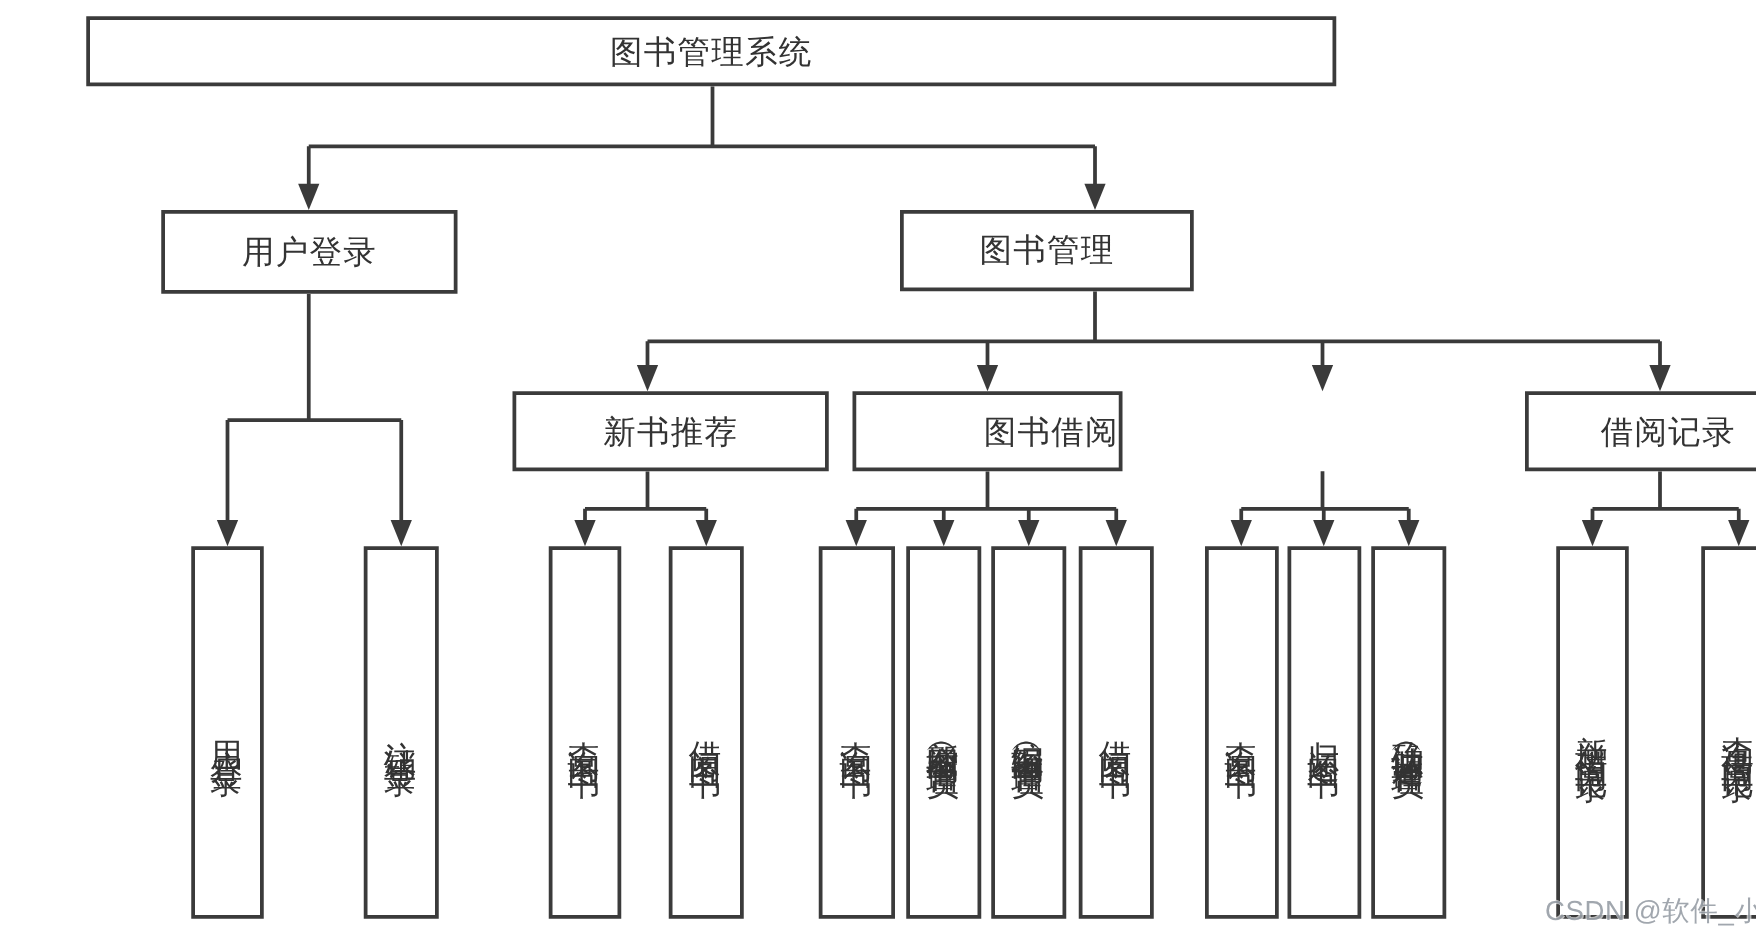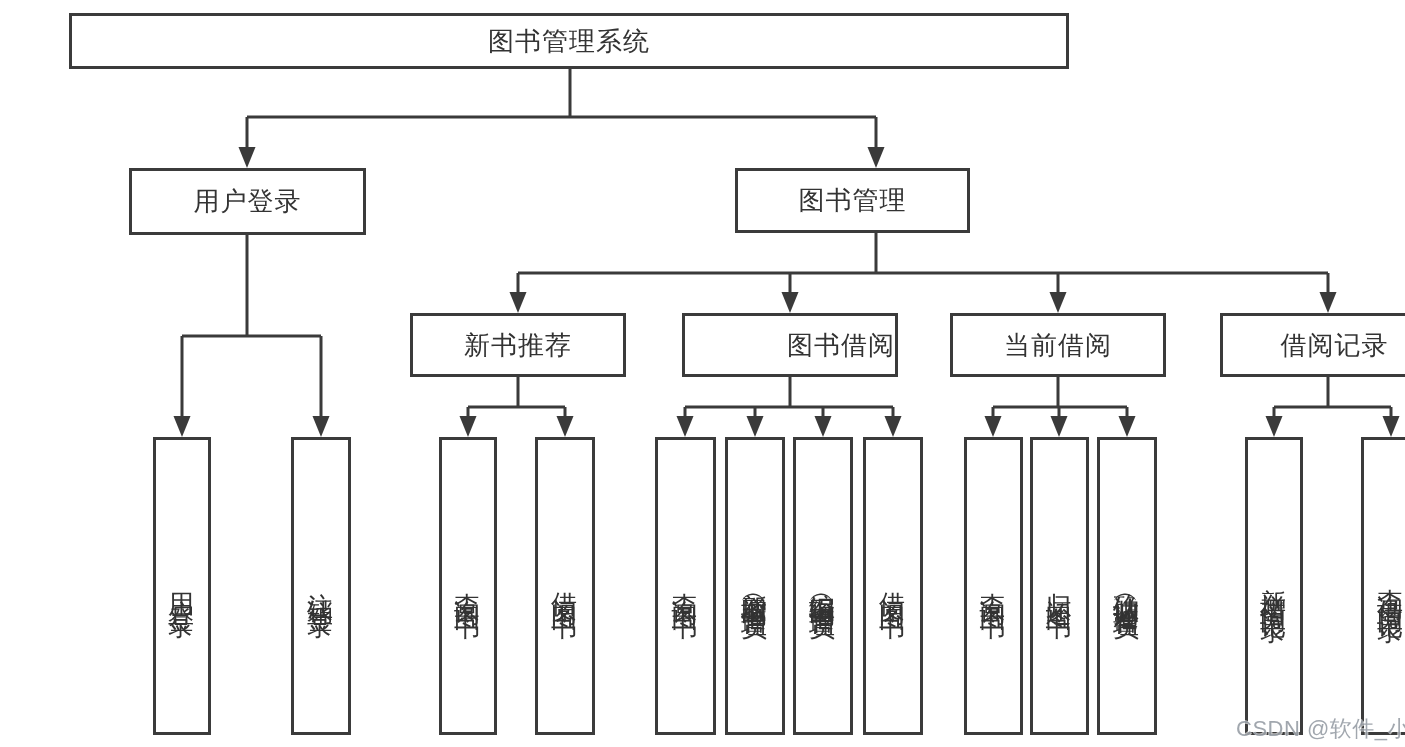--- a/index.html
+++ b/index.html
@@ -105,32 +105,29 @@
     </g>
   </svg>
 
   <div class="node h" style="left:21px;top:13px;width:1000px;height:56px;">
     <span>图书管理系统</span>
   </div>
 
   <div class="node h" style="left:81px;top:168px;width:237px;height:67px;">
     <span>用户登录</span>
   </div>
-  <div class="node h" style="left:687px;top:168px;width:235px;height:65px;">
+  <div class="node h" style="left:672px;top:168px;width:235px;height:65px;">
     <span>图书管理</span>
   </div>
 
-  <div class="node h" style="left:362px;top:313px;width:216px;height:64px;">
+  <div class="node h" style="left:362px;top:313px;width:253px;height:64px;">
     <span>新书推荐</span>
   </div>
   <div class="node h" style="left:634px;top:313px;width:216px;height:64px;justify-content:flex-end;">
     <span>图书借阅</span>
-  </div>
-  <div class="node h" style="left:902px;top:313px;width:216px;height:64px;">
-    <span>当前借阅</span>
   </div>
   <div class="node h" style="left:1172px;top:313px;width:216px;height:64px;padding-left:13px;">
     <span>借阅记录</span>
   </div>
 
   <div class="node v" style="left:105px;top:437px;width:58px;height:298px;">
     <span class="ls4">用户登录</span>
   </div>
   <div class="node v" style="left:243px;top:437px;width:60px;height:298px;">
     <span class="ls4">注销登录</span>

